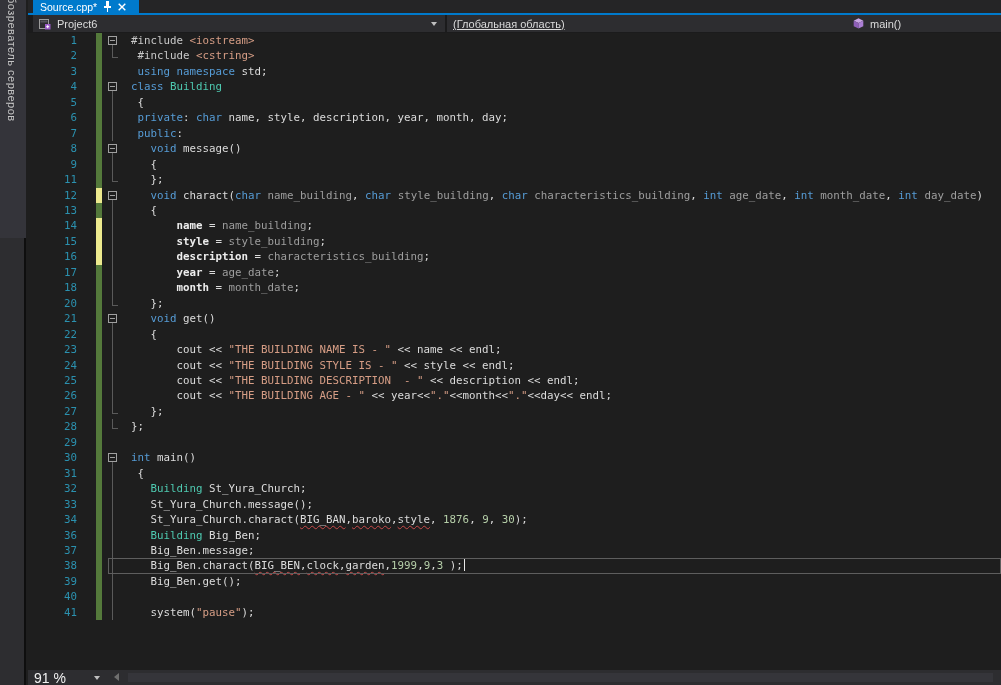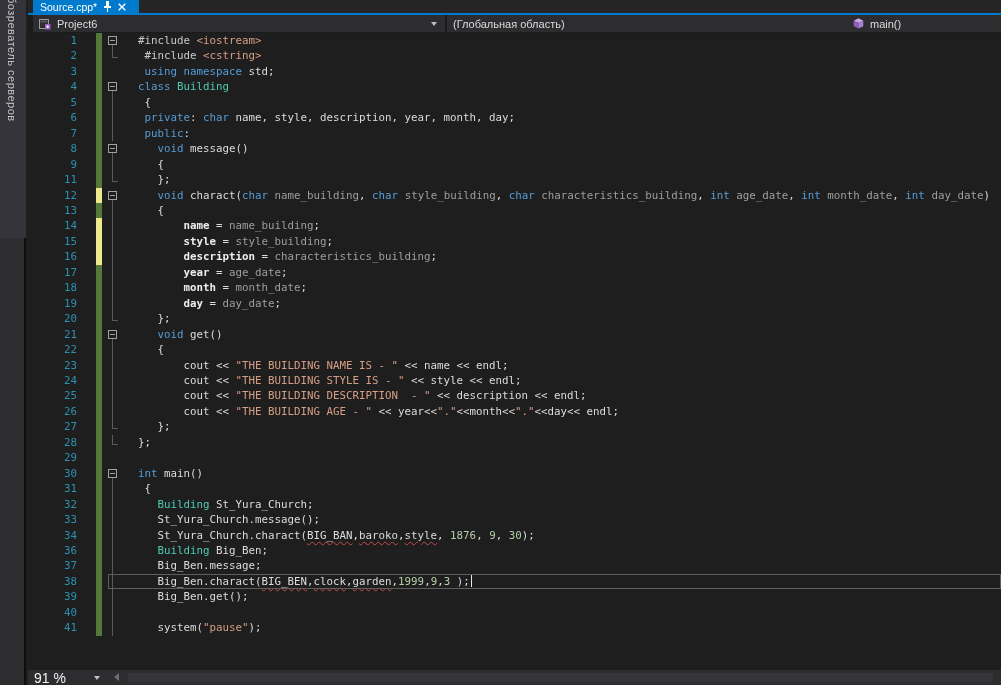--- a/index.html
+++ b/index.html
@@ -26,21 +26,21 @@
   #accent-line { position:absolute; left:28px; top:13px; right:0; height:2px;
                  background:#007ACC; }
 
   
   #navbar { position:absolute; left:28px; top:15px; right:0; height:18px;
             background:#1B1B1C; }
   .nav-cell { position:absolute; top:0; height:17px; background:#2D2D30;
               display:flex; align-items:center; padding:0 6px; gap:6px;
               color:#DCDCDC; font-size:11px; }
   #nav-project { left:5px;  width:412px; }
-  #nav-scope   { left:419px; width:478px; }
+  #nav-scope   { left:419px; width:478px;text-decoration:underline; }
   #nav-member  { left:819px; right:0; }
   .dd { position:absolute; right:8px; top:7px; width:0; height:0;
         border-left:3.5px solid transparent; border-right:3.5px solid transparent;
         border-top:4px solid #BFBFBF; }
 
   
   #editor { position:absolute; left:28px; top:33px; right:0; bottom:15px;
             background:#1E1E1E; overflow:hidden;
             font-family:"DejaVu Sans Mono", monospace; font-size:10.8px; }
   .row  { display:flex; height:15.46px; position:relative; }
@@ -56,21 +56,21 @@
   .ol.end::before  { content:""; position:absolute; left:6px; top:0; height:9px;
           width:1px; background:#5A5A5A; }
   .ol.end::after   { content:""; position:absolute; left:6px; top:9px; width:6px;
           height:1px; background:#5A5A5A; }
   .ol.box::before  { content:""; position:absolute; left:6px; top:12px; bottom:0;
           width:1px; background:#5A5A5A; }
   .olbox { position:absolute; left:2px; top:3px; width:9px; height:9px;
           border:1px solid #A0A0A0; background:#1E1E1E; }
   .olbox::after { content:""; position:absolute; left:1px; right:1px; top:3px;
           border-top:1px solid #A0A0A0; }
-  .code { margin-left:19px; line-height:15.46px; white-space:pre; flex:none; }
+  .code { margin-left:12px; line-height:15.46px; white-space:pre; flex:none; }
   .row.current::after { content:""; position:absolute; left:80px; right:0; top:0;
           bottom:0; border:1px solid #5E5E5E; pointer-events:none; }
   .caret { display:inline-block; width:1px; height:12px; background:#E8E8E8;
           vertical-align:-2px; margin-left:1px; }
 
   
   .tk-p   { color:#C8C8C8; }
   .tk-k   { color:#569CD6; }
   .tk-t   { color:#4EC9B0; }
   .tk-s   { color:#D69D85; }
@@ -263,26 +263,20 @@
         <span class="ol line"></span>
         <span class="code"><span class="tk-d">       </span><span class="tk-f">year</span><span class="tk-d"> = </span><span class="tk-prm">age_date</span><span class="tk-d">;</span></span>
       </div>
       <div class="row">
         <span class="ln">18</span>
         <span class="chg g"></span>
         <span class="ol line"></span>
         <span class="code"><span class="tk-d">       </span><span class="tk-f">month</span><span class="tk-d"> = </span><span class="tk-prm">month_date</span><span class="tk-d">;</span></span>
       </div>
       <div class="row">
-        <span class="ln">19</span>
-        <span class="chg g"></span>
-        <span class="ol line"></span>
-        <span class="code"><span class="tk-d">       </span><span class="tk-f">day</span><span class="tk-d"> = </span><span class="tk-prm">day_date</span><span class="tk-d">;</span></span>
-      </div>
-      <div class="row">
         <span class="ln">20</span>
         <span class="chg g"></span>
         <span class="ol end"></span>
         <span class="code"><span class="tk-d">   };</span></span>
       </div>
       <div class="row">
         <span class="ln">21</span>
         <span class="chg g"></span>
         <span class="ol box">
           <span class="olbox"></span>

